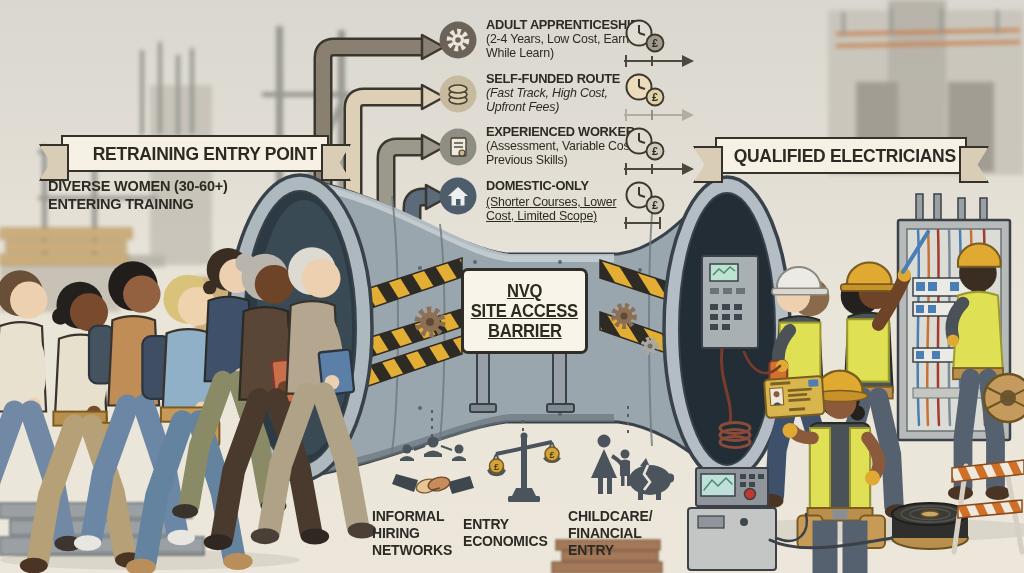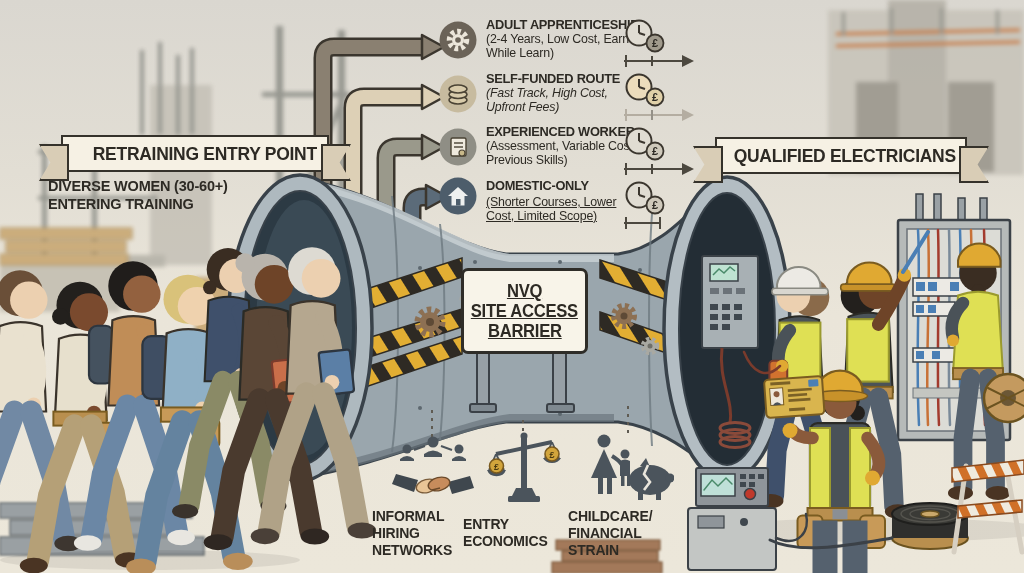--- a/index.html
+++ b/index.html
@@ -654,15 +654,15 @@
     <ellipse cx="68" cy="48" rx="21" ry="15"></ellipse>
     <polygon points="58,34 64,26 68,35"></polygon>
     <circle cx="88" cy="46" r="4.5"></circle>
     <rect x="56" y="60" width="5" height="8"></rect>
         <rect x="74" y="60" width="5" height="8"></rect>
   </g>
   <polyline points="66,33 62,42 68,50 62,58" fill="none" stroke="#eae6dc" stroke-width="2.6"></polyline>
 </svg>
 <div class="blabel" style="left:568px;top:508px;width:120px;">CHILDCARE/
 FINANCIAL
-STRAIN</div>
+ENTRY</div>
 
 </div>
 
 </body></html>

